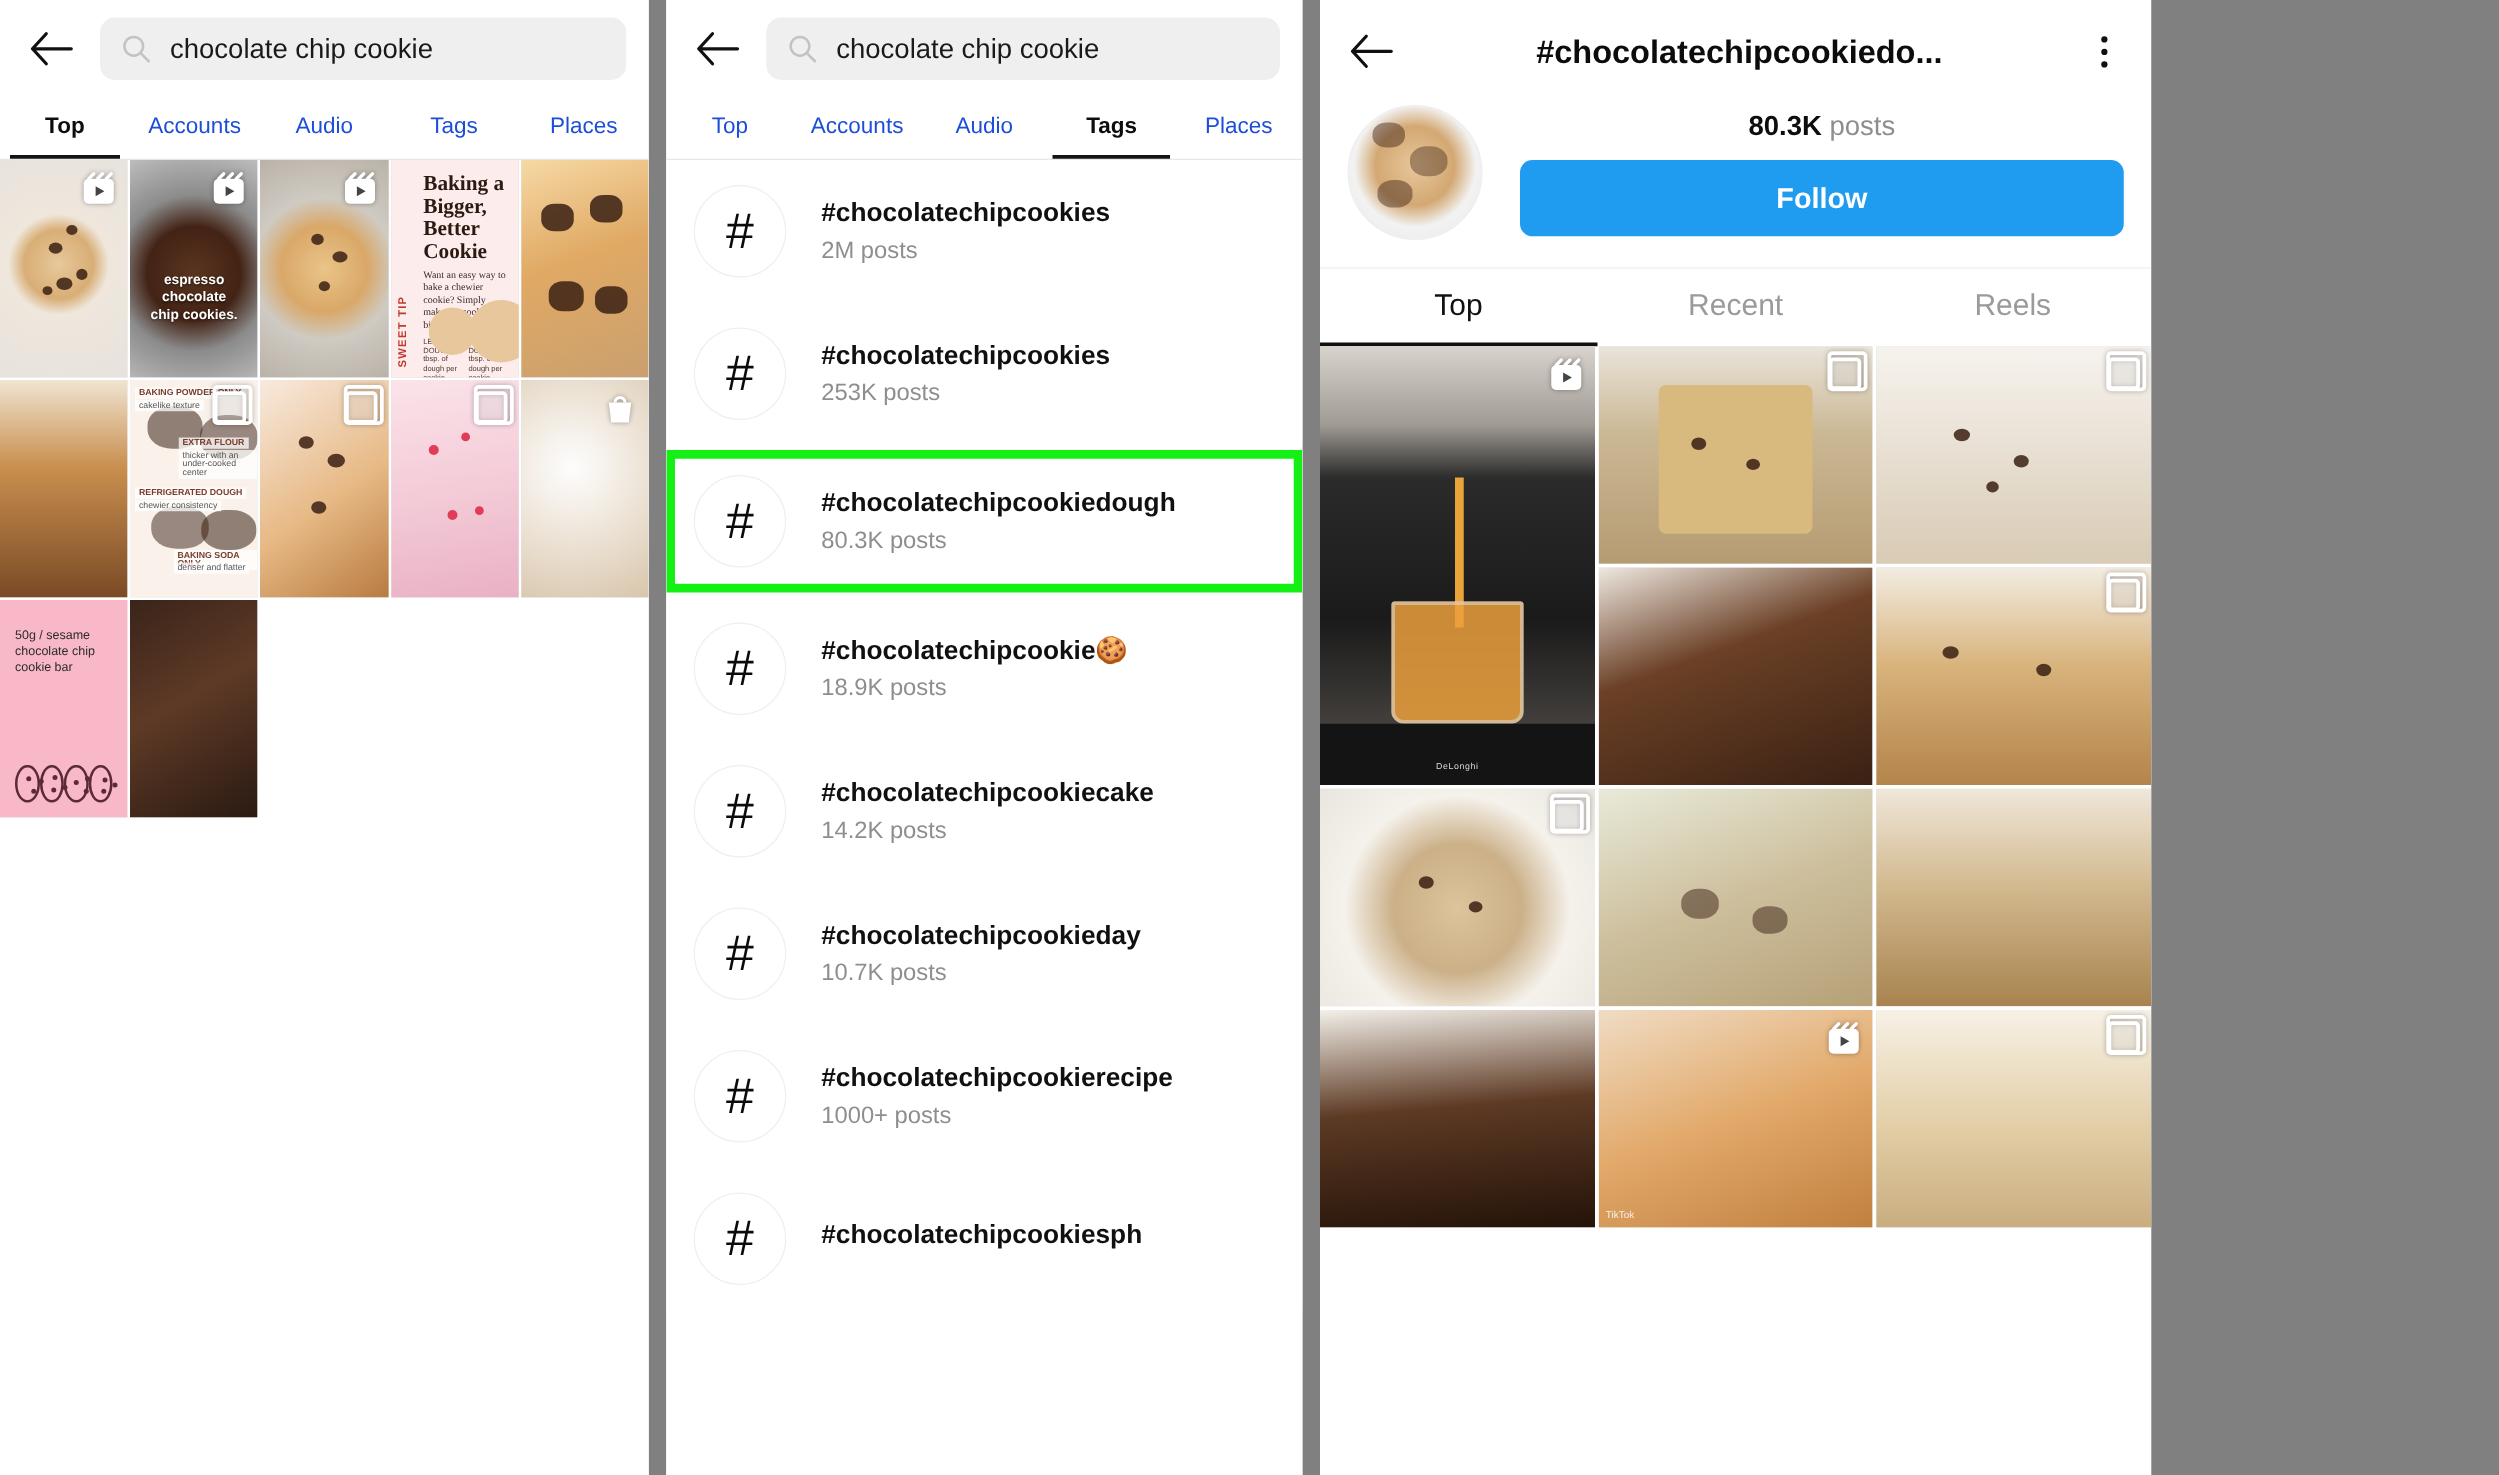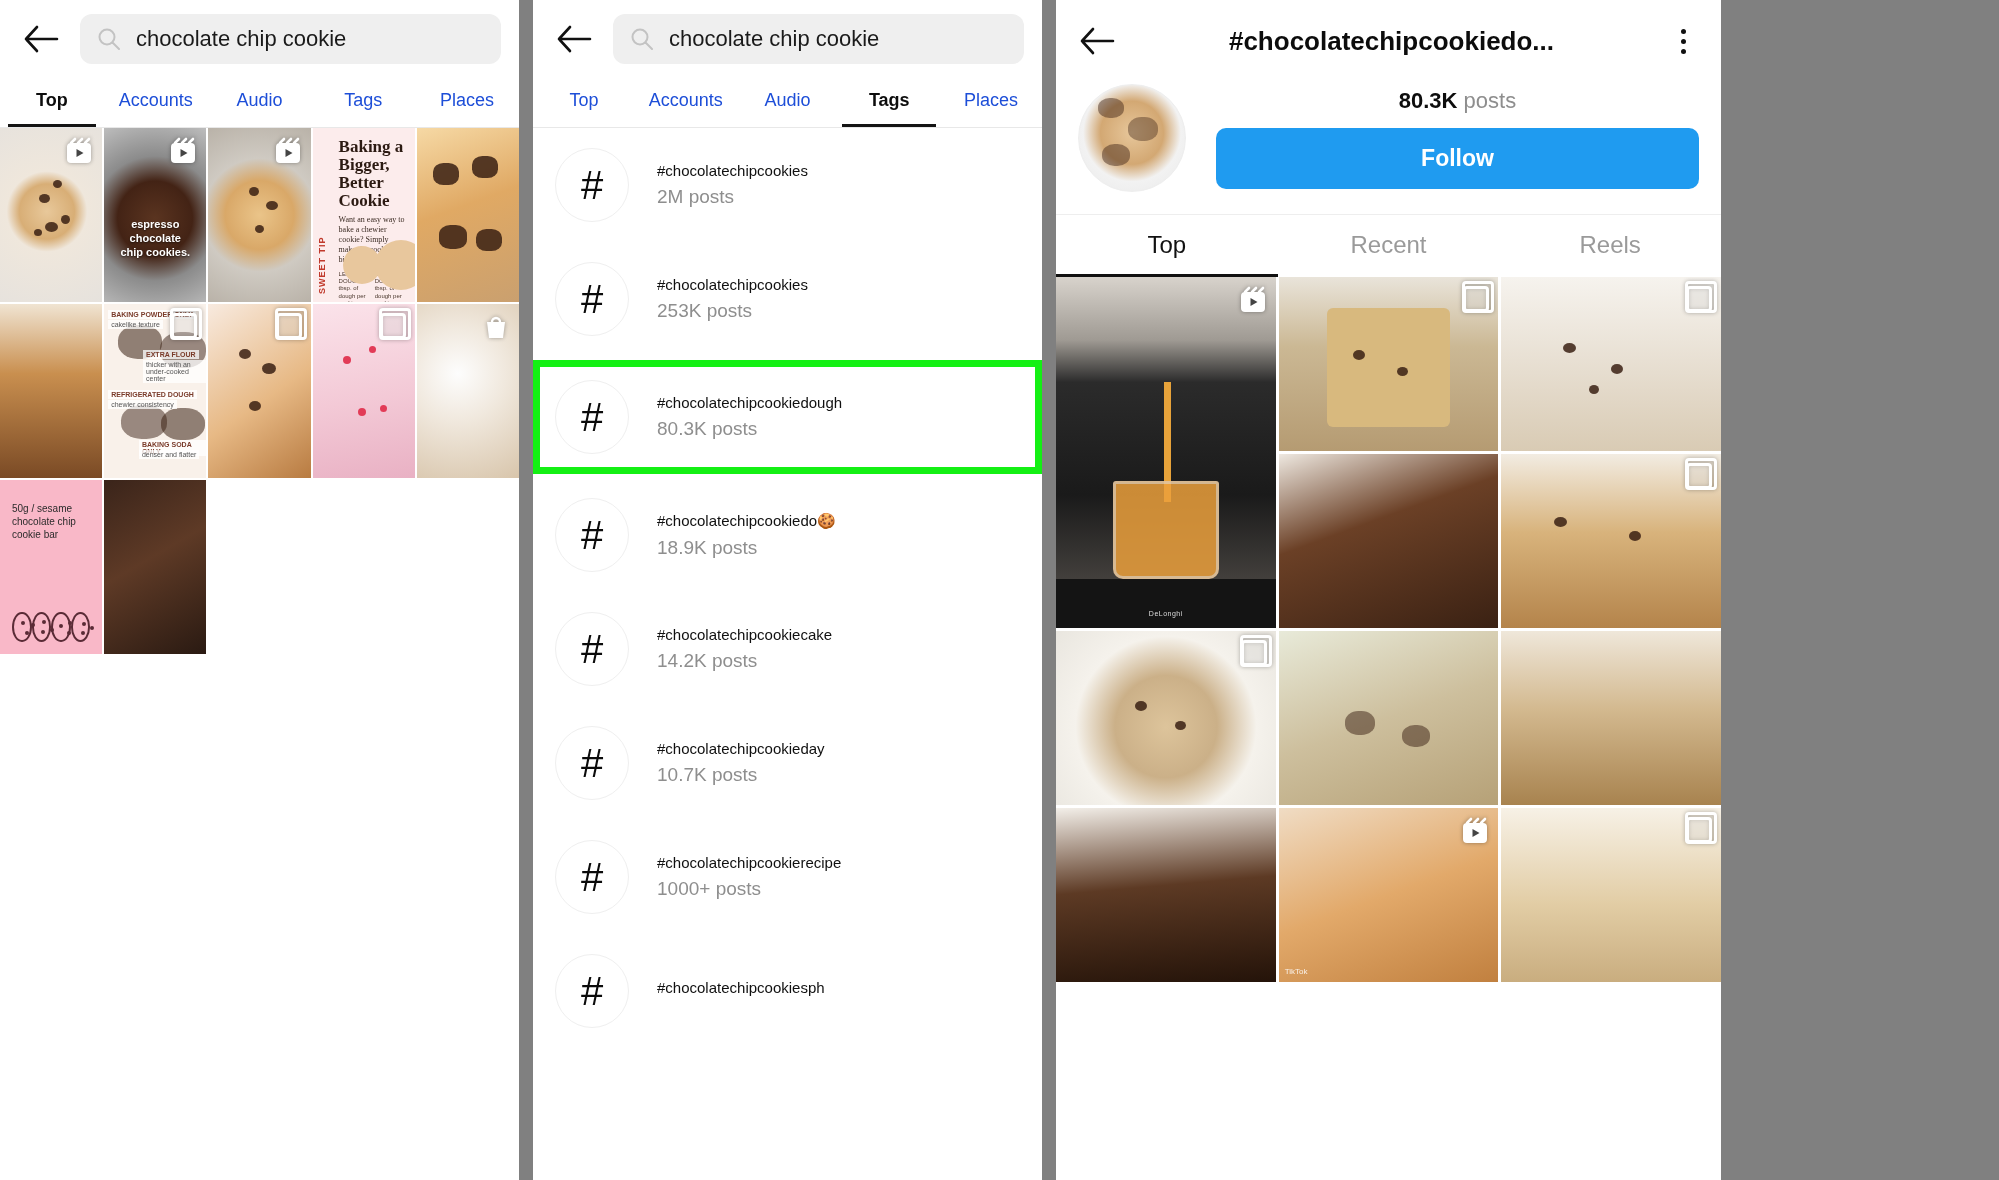--- a/index.html
+++ b/index.html
@@ -160,21 +160,21 @@
   }
   .tagrow .hashcircle {
     width: 74px; height: 74px; flex: 0 0 74px;
     border-radius: 50%;
     border: 1px solid #efefef;
     display: flex; align-items: center; justify-content: center;
     font-size: 40px; color: #0b0b0b; font-weight: 300;
     margin-right: 28px;
   }
   .tagrow .txt { display: flex; flex-direction: column; gap: 7px; min-width:0; }
-  .tagrow .tname { font-size: 15px; color: #101010; font-weight: normal; white-space: nowrap; }
+  .tagrow .tname { font-size: 21px; color: #101010; font-weight: bold; white-space: nowrap; }
   .tagrow .tcount { font-size: 19px; color: #8e8e8e; }
   .tagrow.highlighted {
     outline: 7px solid #14f014;
     outline-offset: -7px;
     margin: 4px 0;
   }
 
   
   .tag-header {
     display: flex; align-items: center;
@@ -515,21 +515,21 @@
       <div class="tagrow highlighted">
         <div class="hashcircle">#</div>
         <div class="txt">
           <span class="tname">#chocolatechipcookiedough</span>
           <span class="tcount">80.3K posts</span>
         </div>
       </div>
       <div class="tagrow">
         <div class="hashcircle">#</div>
         <div class="txt">
-          <span class="tname">#chocolatechipcookiedo🍪</span>
+          <span class="tname">#chocolatechipcookie🍪</span>
           <span class="tcount">18.9K posts</span>
         </div>
       </div>
       <div class="tagrow">
         <div class="hashcircle">#</div>
         <div class="txt">
           <span class="tname">#chocolatechipcookiecake</span>
           <span class="tcount">14.2K posts</span>
         </div>
       </div>

